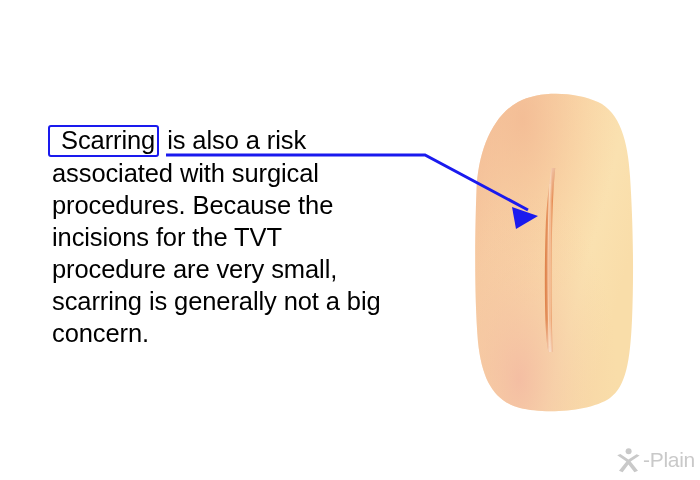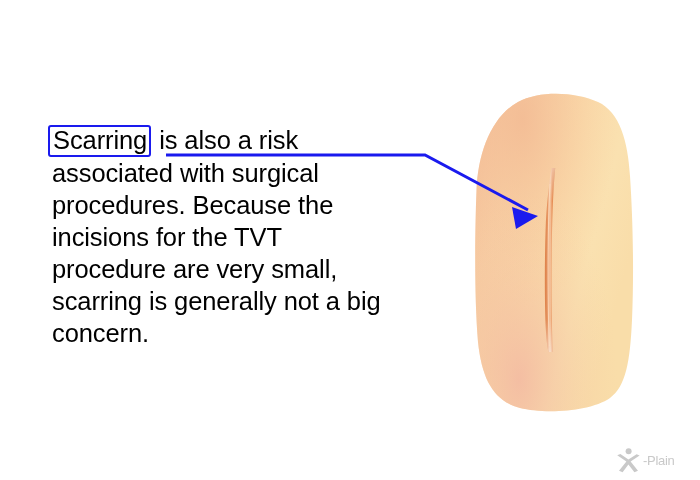--- a/index.html
+++ b/index.html
@@ -24,21 +24,21 @@
     width: 350px;
     font-size: 25.5px;
     line-height: 32px;
     color: #000000;
     letter-spacing: -0.1px;
   }
   #caption .kw {
     display: inline-block;
     border: 2px solid #1a1aee;
     border-radius: 3px;
-    padding: 0px 2px 1px 3px;
+    padding: 0px 2px 1px 11px;
     margin: 0 1px 0 -4px;
     line-height: 27px;
     box-sizing: border-box;
   }
 
   
   #leader {
     position: absolute;
     left: 0;
     top: 0;
@@ -60,21 +60,21 @@
   #logo {
     position: absolute;
     left: 616px;
     top: 444px;
     width: 80px;
     height: 32px;
     display: flex;
     align-items: center;
   }
   #logo .logo-text {
-    font-size: 13px;
+    font-size: 21px;
     color: #c9c9c9;
     letter-spacing: -0.3px;
     margin-left: 1px;
     font-family: "Liberation Sans", sans-serif;
   }
 </style>
 </head>
 <body>
 
 <div id="page">

